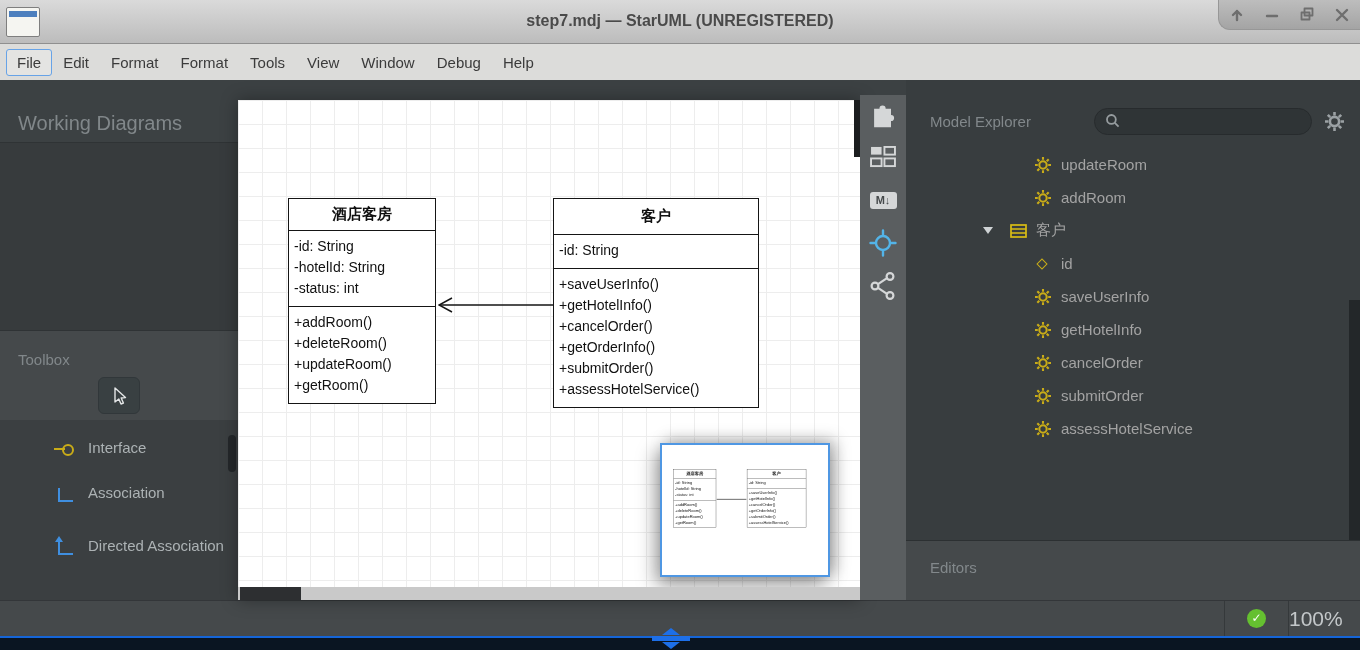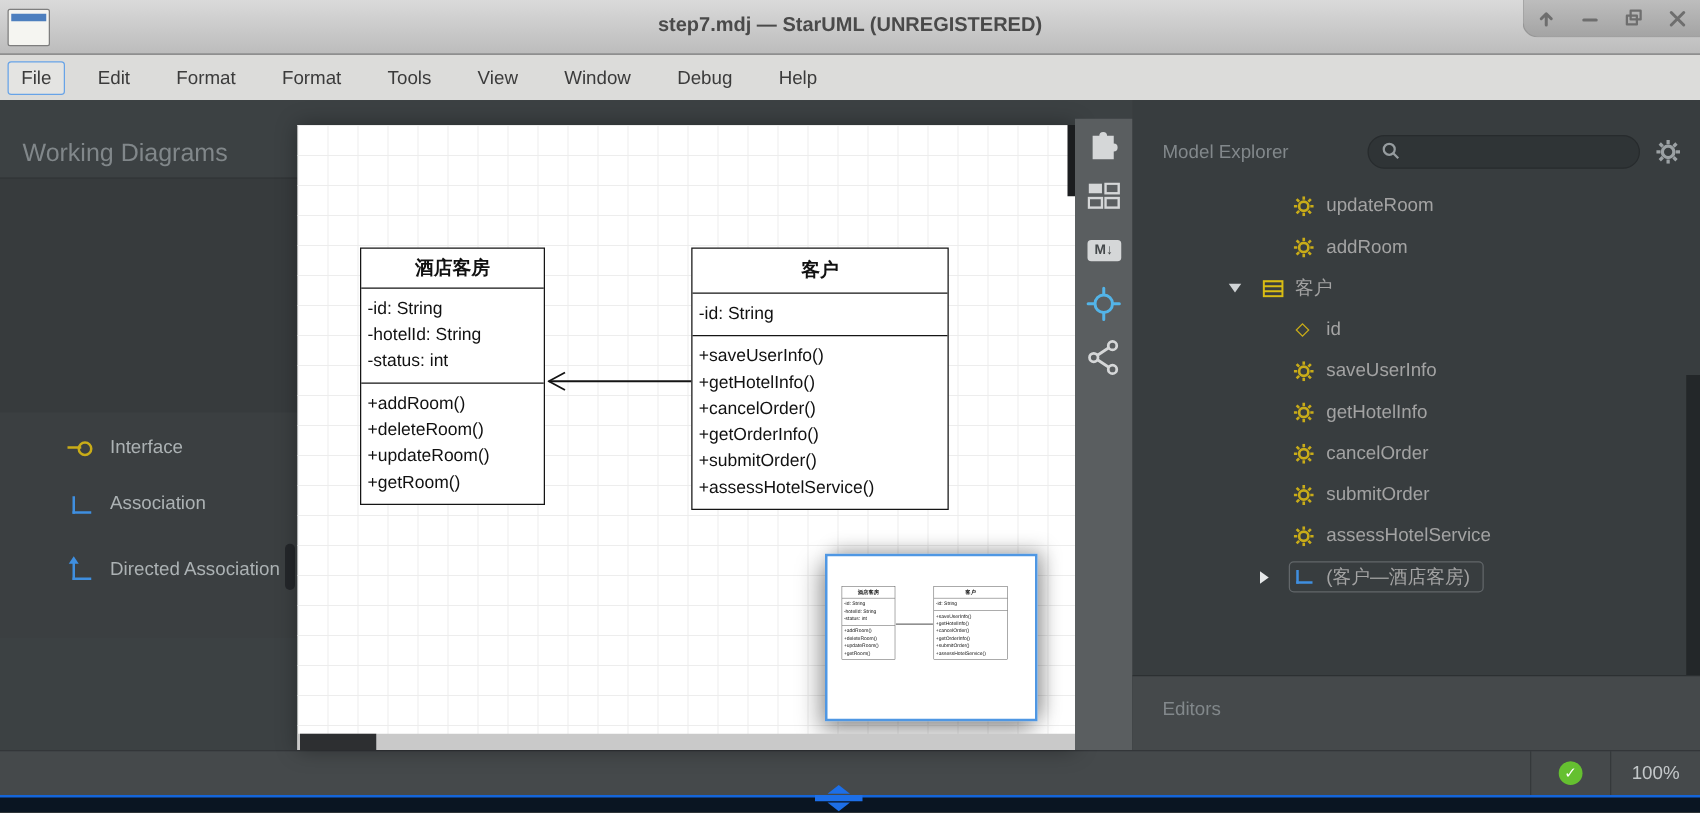--- a/index.html
+++ b/index.html
@@ -13,21 +13,21 @@
     border:1px solid #7e7e7e;border-radius:2px;padding-top:3px;}
   .app-icon .bar{height:6px;margin:0 2px;background:#4d7fbe;}
   .tb-title{text-align:center;line-height:42px;font-weight:bold;font-size:16px;color:#4a4a4a;}
   .win-controls{position:absolute;right:0;top:0;height:30px;width:142px;display:flex;align-items:center;
     justify-content:space-around;background:linear-gradient(#bdbdbd,#a4a4a4);
     border-bottom-left-radius:12px;border-left:1px solid #979797;border-bottom:1px solid #979797;}
   .wc-btn{width:32px;height:28px;display:flex;align-items:center;justify-content:center;}
   .wc-btn svg{stroke:#6e6e6e;stroke-width:2.4;fill:none;stroke-linecap:round;stroke-linejoin:round;}
 
   
-  .menubar{height:36px;background:#dcdcda;display:flex;align-items:center;padding-left:6px;gap:15px;}
+  .menubar{height:36px;background:#dcdcda;display:flex;align-items:center;padding-left:6px;gap:0;}
   .menu-item{font-size:15px;color:#3b3b3b;padding:4px 10px;border:1px solid transparent;}
   .menu-item.focused{border:1px solid #67a3e7;border-radius:3px;background:#e4e4e2;}
 
   
   .main{position:relative;height:520px;background:#3c4143;}
 
   
   .left-panel{position:absolute;left:0;top:0;width:238px;height:520px;}
   .wd-header{height:63px;padding:32px 0 0 18px;border-bottom:1px solid #2f3335;
     font-size:20px;color:#81878a;}
@@ -114,21 +114,21 @@
   .editors{position:absolute;left:0;top:460px;width:454px;height:60px;background:#45494b;
     border-top:1px solid #2c3032;padding:18px 0 0 24px;font-size:15px;color:#82888b;}
 
   
   .statusbar{height:36px;background:#45494b;border-top:1px solid #333639;display:flex;align-items:center;}
   .sb-spacer{flex:1;}
   .sb-sep{width:1px;height:36px;background:#35393b;}
   .sb-check{width:63px;display:flex;align-items:center;justify-content:center;}
   .check-circle{width:19px;height:19px;border-radius:50%;background:#65c030;color:#fff;font-size:12px;
     font-weight:bold;text-align:center;line-height:19px;}
-  .sb-zoom{width:71px;text-align:center;font-size:15px;color:#c3c7c9;}
+  .sb-zoom{width:71px;text-align:left;font-size:21px;color:#c3c7c9;}
 
   
   .bottomstrip{position:relative;height:14px;background:#0a1522;border-top:2px solid #1565d8;}
   .split-handle{position:absolute;left:652px;top:-10px;width:38px;display:flex;flex-direction:column;align-items:center;}
   .split-handle .tri-up{border-left:9px solid transparent;border-right:9px solid transparent;border-bottom:7px solid #1d6fe8;}
   .split-handle .bar{width:38px;height:5px;background:#1d6fe8;margin:1px 0;}
   .split-handle .tri-down{border-left:9px solid transparent;border-right:9px solid transparent;border-top:7px solid #1d6fe8;}
 </style>
 </head>
 <body>
@@ -184,20 +184,28 @@
     <span class="menu-item">Help</span>
   </div>
 
 <div class="main">
 
   <div class="left-panel">
     <div class="wd-header">
       <span>Working Diagrams</span>
     </div>
     <div class="wd-content"></div>
+    <div class="tb-band">
+      <div class="hdr">Toolbox</div>
+      <div class="pointer-btn">
+        <svg width="20" height="20">
+          <path d="M6 2 L6 16 L9.8 13 L12 18 L14.4 17 L12.2 12 L16.5 11.6 Z" fill="none" stroke="#e4e6e7" stroke-width="1.4" stroke-linejoin="round"></path>
+        </svg>
+      </div>
+    </div>
     <div class="tb-items">
 
         <div class="tb-item">
           <span class="tb-icon interface-icon"></span><span class="lbl">Interface</span>
         </div>
 
         <div class="tb-item">
           <span class="tb-icon association-icon"></span><span class="lbl">Association</span>
         </div>
 
@@ -487,30 +495,20 @@
                   <circle cx="8" cy="8" r="3.7"></circle>
                   <path d="M8 0v2.8 M8 13.2V16 M0 8h2.8 M13.2 8H16 M2.3 2.3l2 2 M11.7 11.7l2 2 M13.7 2.3l-2 2 M4.3 11.7l-2 2"></path>
                 </g>
               </svg>
             </span>
 
             <span class="tree-label">assessHotelService</span>
           </span>
         </div>
 
-        <div class="tree-row level-3 association collapsed selected">
-          <span class="expander"></span>
-          <span class="row-inner">
-
-            <span class="ti ti-association">
-              <span class="assoc-glyph"></span>
-            </span>
-            <span class="tree-label">(客户—酒店客房)</span>
-          </span>
-        </div>
       </div>
 
     <div class="me-scroll"></div>
     <div class="editors">
       <span>Editors</span>
     </div>
   </div>
 </div>
 
 <div class="statusbar">

